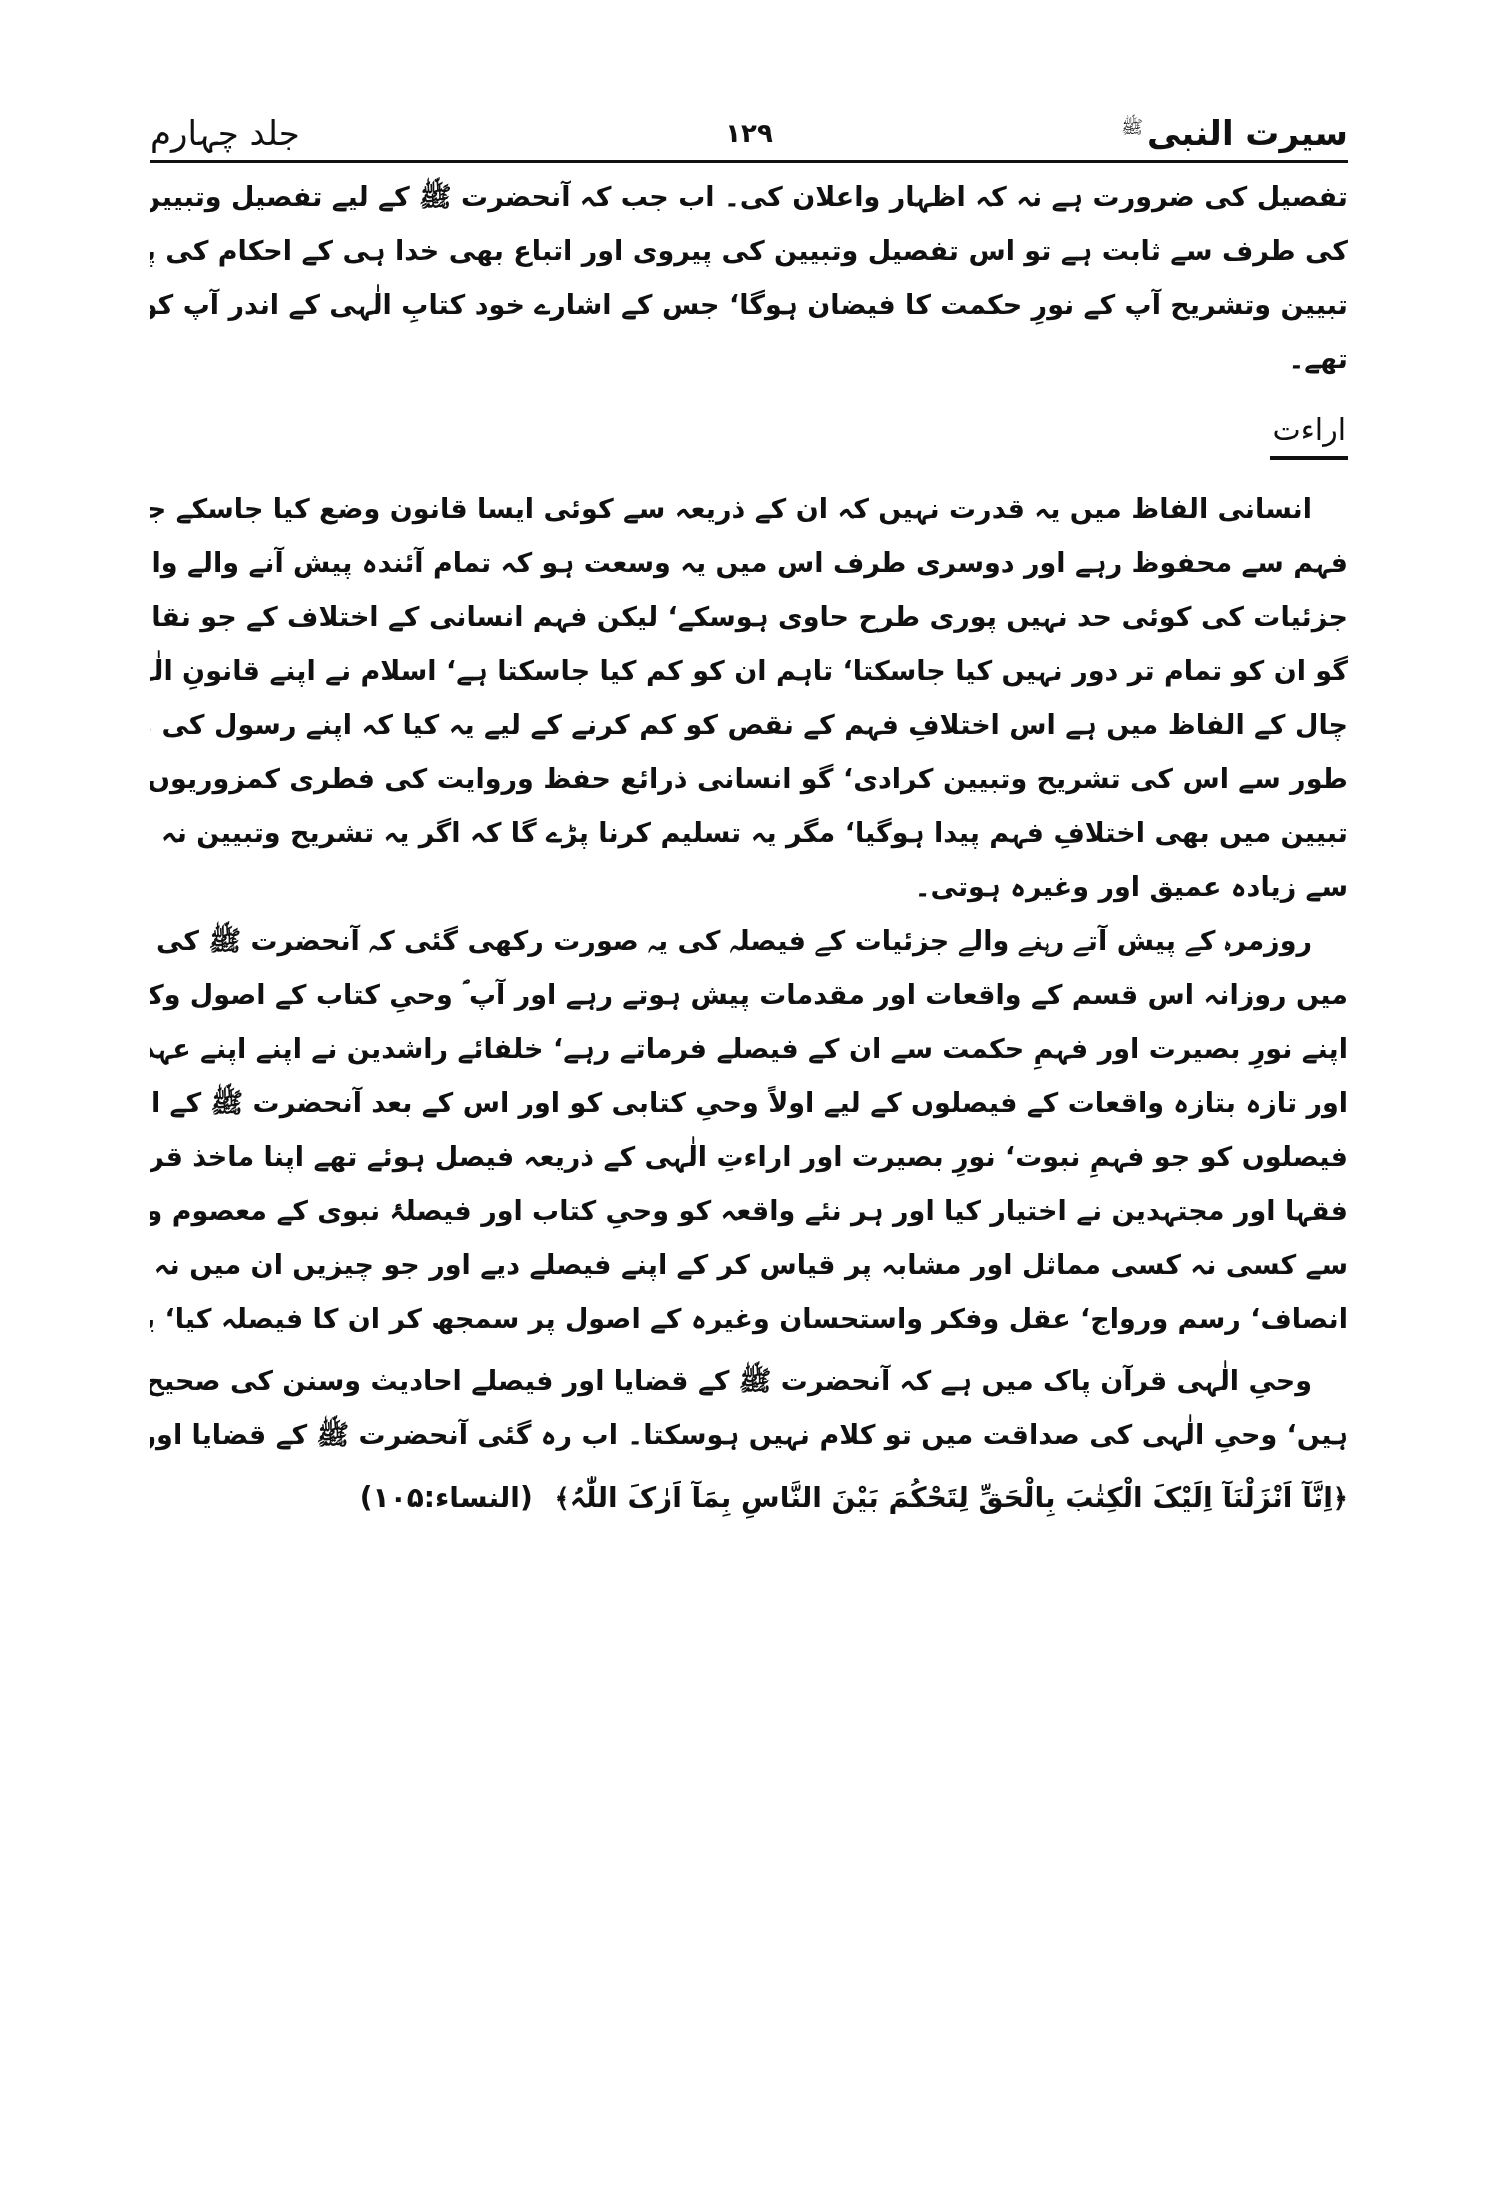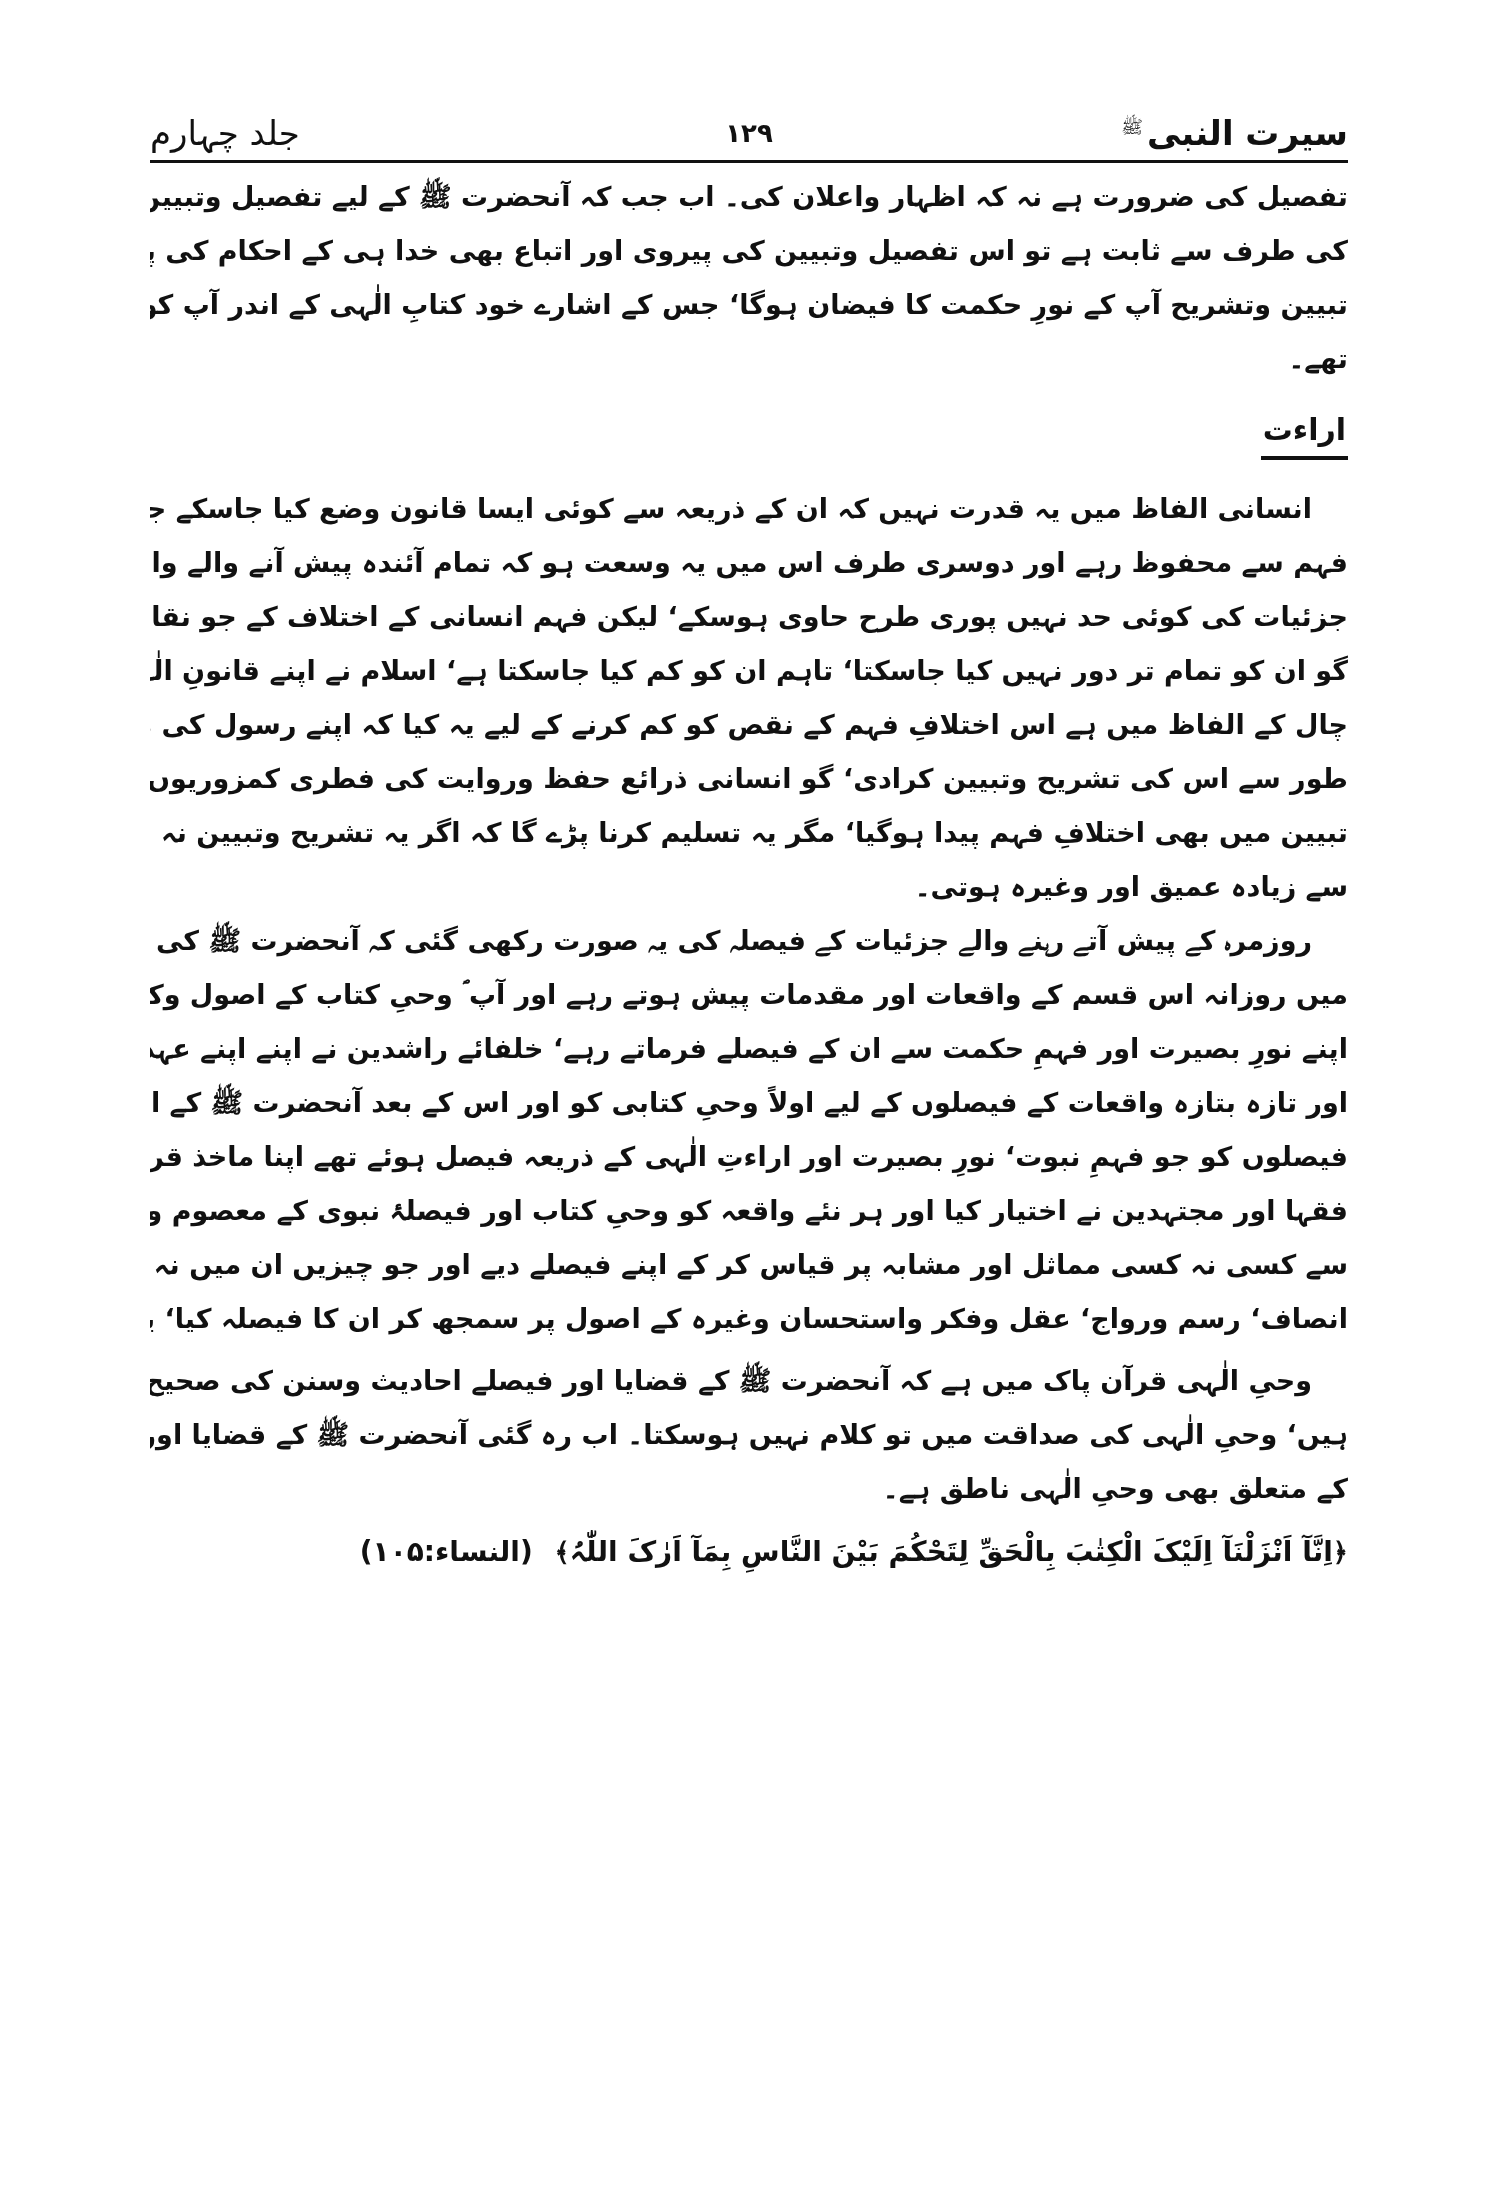--- a/index.html
+++ b/index.html
@@ -91,21 +91,21 @@
     }
     .para .line.last {
       text-align-last: right;
     }
     .para.indent .line:first-child {
       padding-right: 36px;
     }
     .section-heading {
       display: inline-block;
       font-size: 30px;
-      font-weight: bold;
+      font-weight: normal;
       line-height: 44px;
       border-bottom: 4px solid #111111;
       padding: 0 2px 4px 2px;
       margin: 22px 0 22px 0;
     }
     .heading-wrap {
       text-align: right;
     }
     .gap-small { height: 8px; }
     .verse {
@@ -170,21 +170,20 @@
       <span class="line">فقہا اور مجتہدین نے اختیار کیا اور ہر نئے واقعہ کو وحیِ کتاب اور فیصلۂ نبوی کے معصوم ومسلم معیار پر جانچ کر ان میں</span>
       <span class="line">سے کسی نہ کسی مماثل اور مشابہ پر قیاس کر کے اپنے فیصلے دیے اور جو چیزیں ان میں نہ ملیں ان کو معمولی عدل و</span>
       <span class="line">انصاف‘ رسم ورواج‘ عقل وفکر واستحسان وغیرہ کے اصول پر سمجھ کر ان کا فیصلہ کیا‘ یہی مجموعہ آج فقہ‘ اسلامی کہلاتا</span>
     </div>
 
     <div class="gap-small"></div>
 
     <div class="para indent">
       <span class="line">وحیِ الٰہی قرآن پاک میں ہے کہ آنحضرت ﷺ کے قضایا اور فیصلے احادیث وسنن کی صحیح روایتوں میں محفوظ</span>
       <span class="line">ہیں‘ وحیِ الٰہی کی صداقت میں تو کلام نہیں ہوسکتا۔ اب رہ گئی آنحضرت ﷺ کے قضایا اور فیصلوں کی پیروی تو اس</span>
-      <span class="line last">کے متعلق بھی وحیِ الٰہی ناطق ہے۔</span>
     </div>
 
     <div class="verse">
       <span class="bracket">﴿</span><span>اِنَّآ اَنْزَلْنَآ اِلَیْکَ الْکِتٰبَ بِالْحَقِّ لِتَحْکُمَ بَیْنَ النَّاسِ بِمَآ اَرٰکَ اللّٰہُ</span><span class="bracket">﴾</span>
       <span class="citation">(النساء:۱۰۵)</span>
     </div>
 
   </div>
 </div>
 

